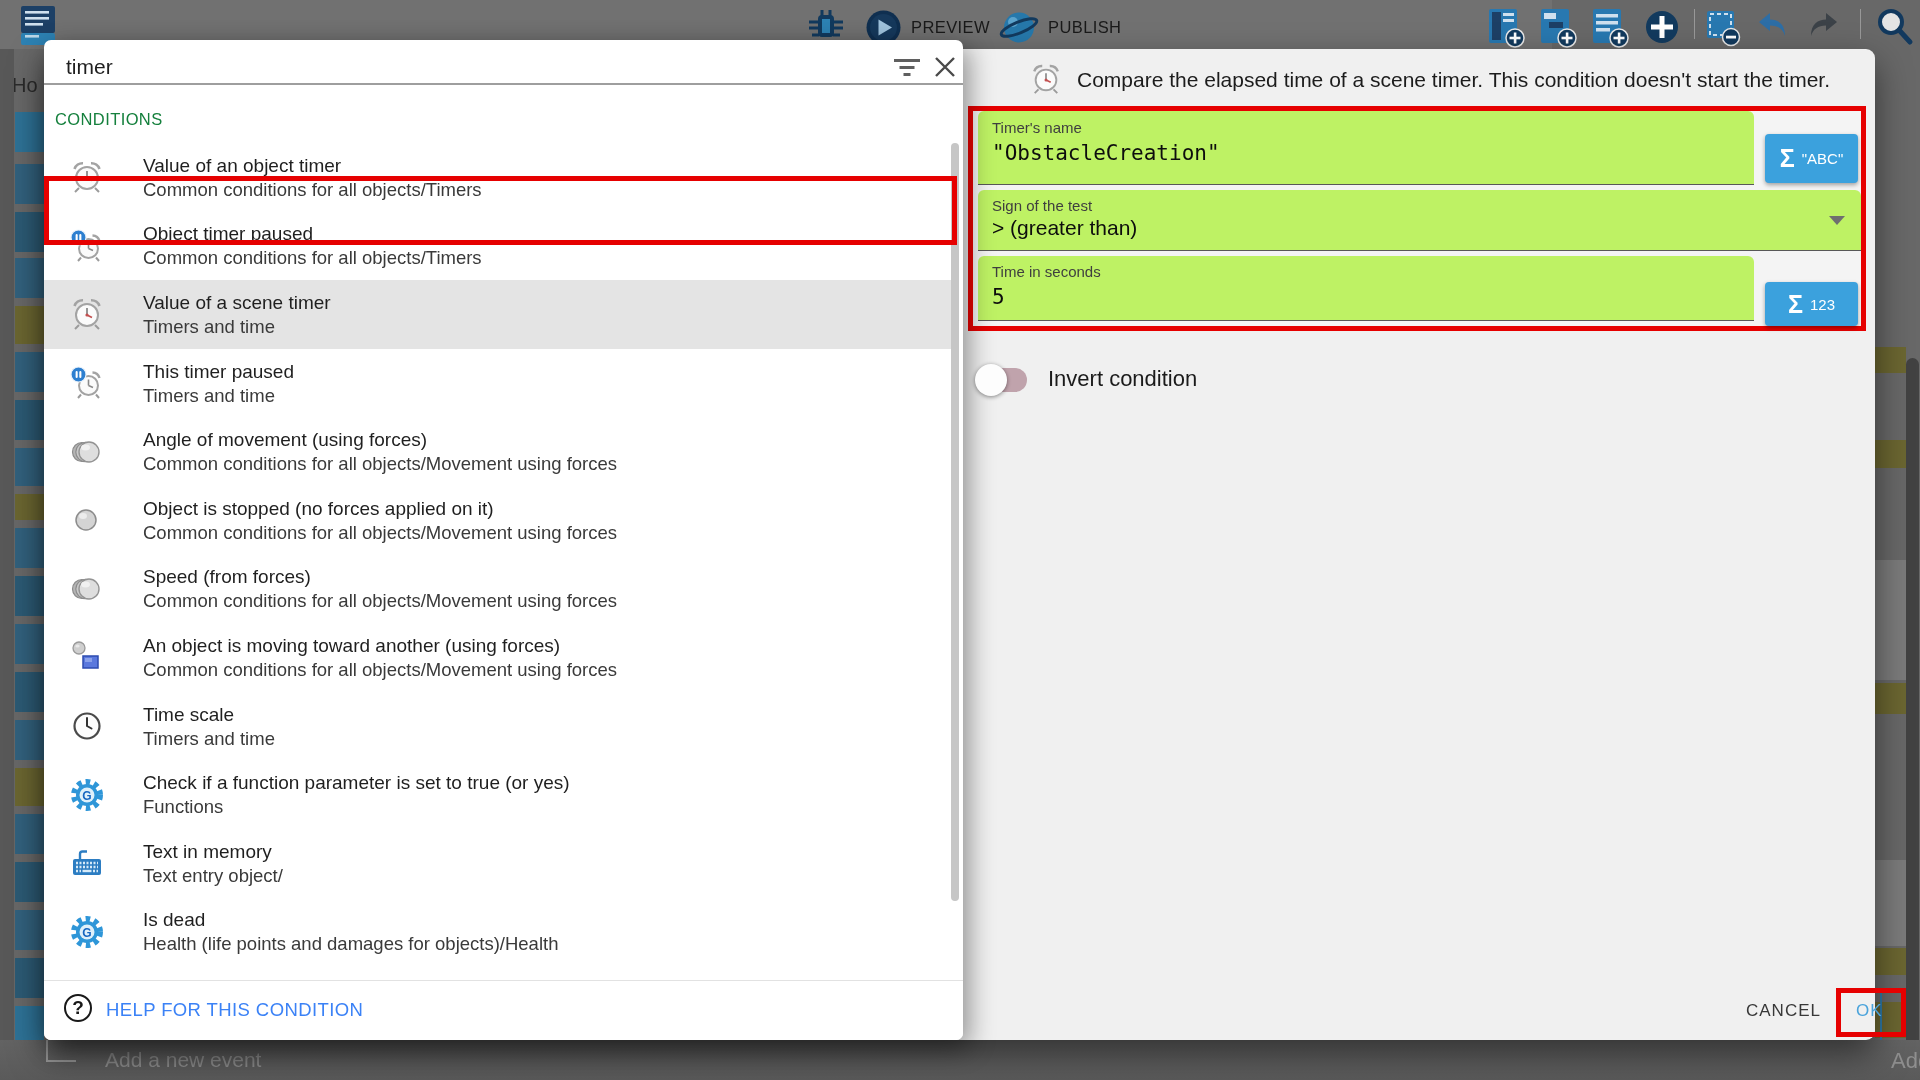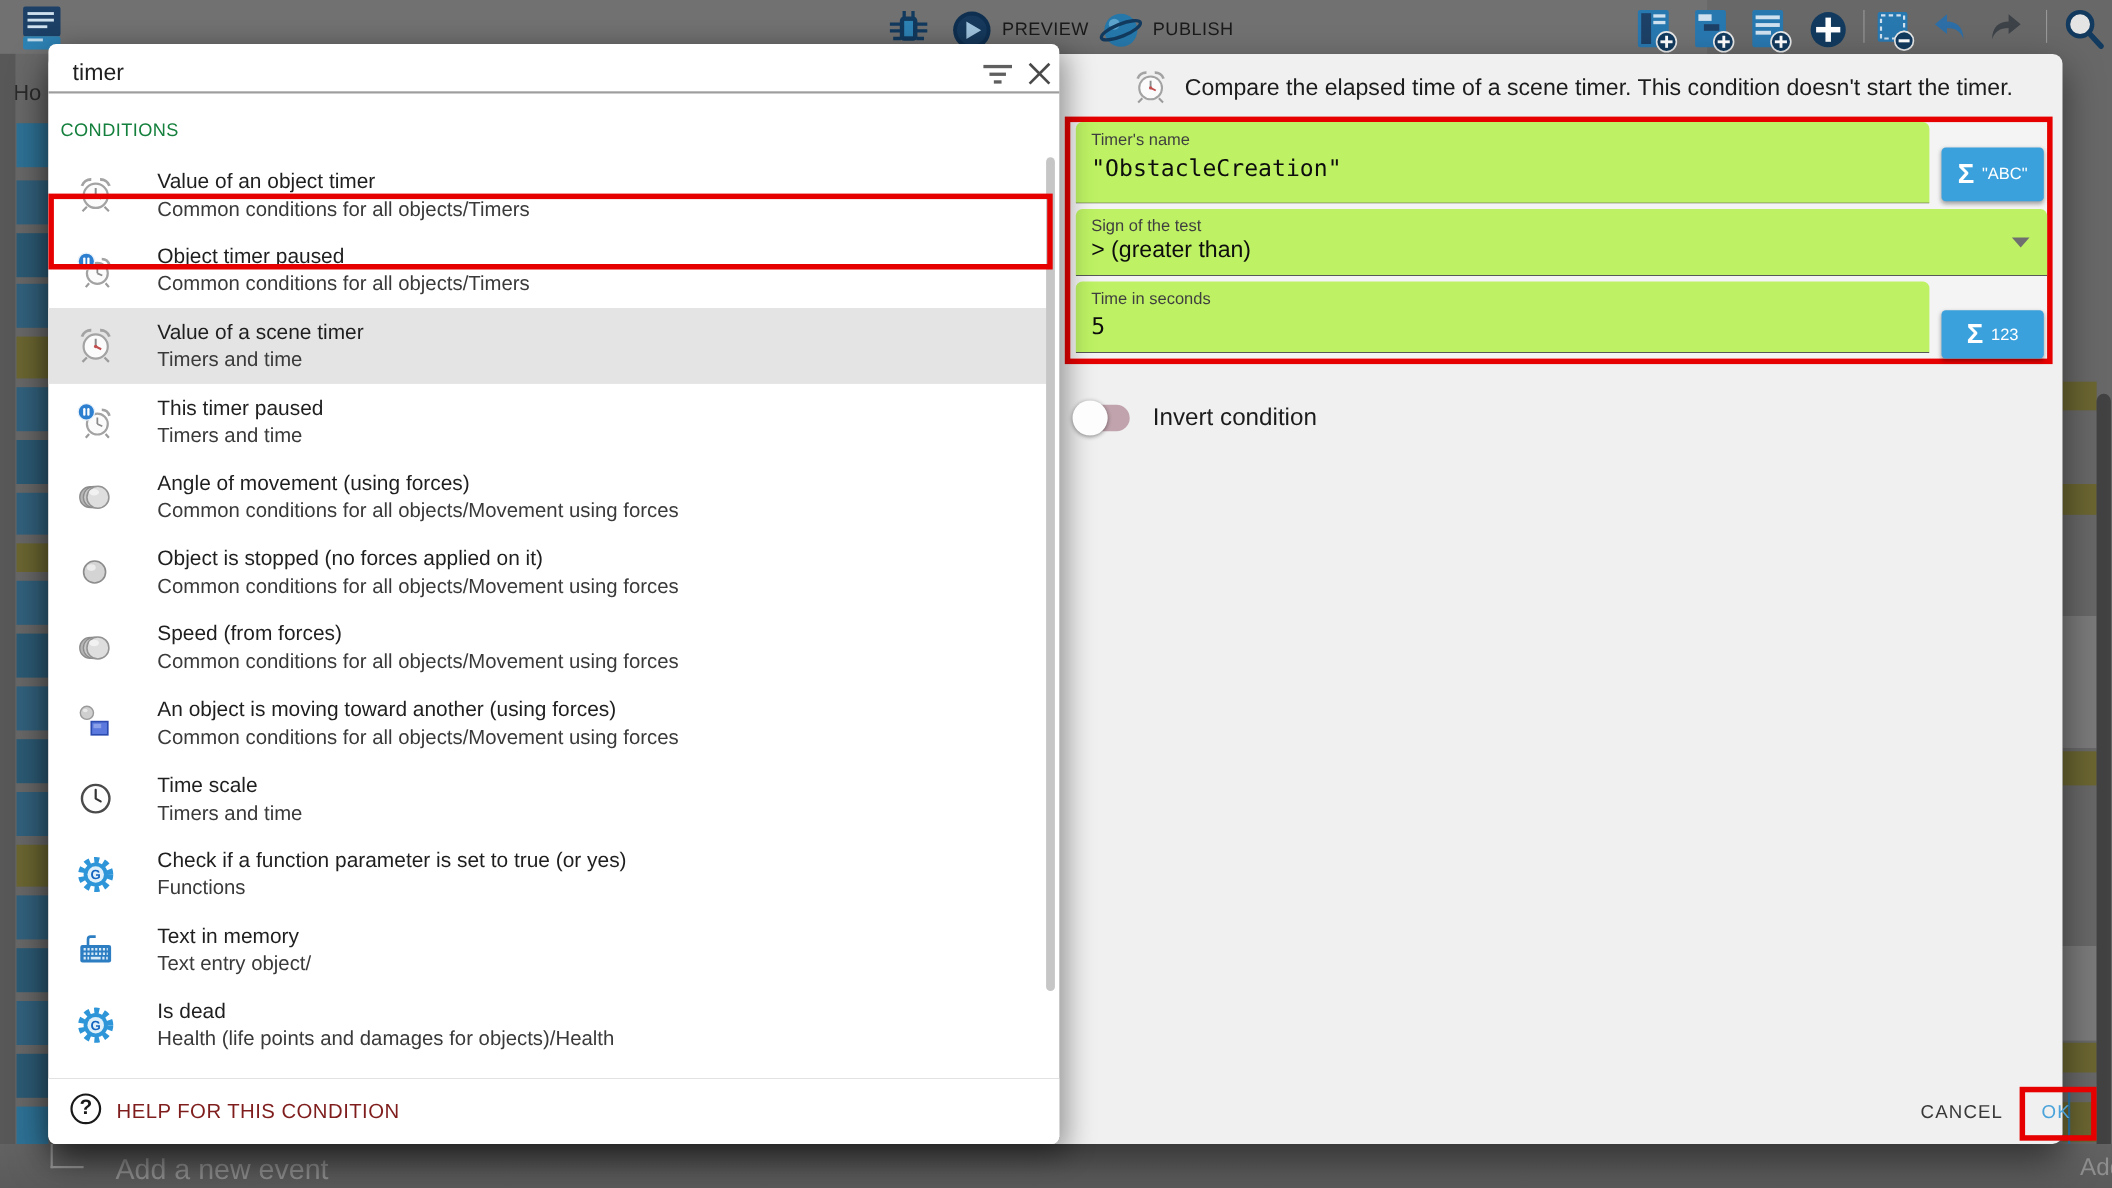--- a/index.html
+++ b/index.html
@@ -8,21 +8,21 @@
   .abs { position:absolute; }
 
   
   #topbar { position:absolute; left:0; top:0; width:1552px; height:49px; background:#717171; }
   .bar-text { position:absolute; top:18px; font-size:16.5px; color:#1a1a1a; letter-spacing:.4px; }
   #bg-tab { position:absolute; left:12px; top:74px; font-size:20px; color:#2a2a2a; }
   #left-rail { position:absolute; left:0; top:49px; width:14px; height:1031px; background:#585858; }
   .frag { position:absolute; }
   #bottom-strip { position:absolute; left:0; top:1040px; width:1920px; height:40px;
                   background:linear-gradient(#636363,#5a5a5a); }
-  #add-event { position:absolute; left:105px; top:1048px; font-size:26px; color:#8f8f8f; }
+  #add-event { position:absolute; left:105px; top:1048px; font-size:21px; color:#8f8f8f; }
   #add-more { position:absolute; left:1843px; top:1048px; font-size:22px; color:#8f8f8f;margin-left:48px; }
   .tree-line { position:absolute; background:#9a9a9a; }
   #bg-scrollbar { position:absolute; left:1906px; top:358px; width:13px; height:722px;
                   background:#424242; border-radius:7px; }
   #bg-blue-box { position:absolute; left:1880px; top:990px; width:30px; height:88px;
                  border:2px solid #2f7aa8; }
 
   
   #dialog { position:absolute; left:44px; top:49px; width:1831px; height:991px;
             background:#f0f0f0; border-radius:9px; box-shadow:0 14px 34px rgba(0,0,0,.5); }
@@ -89,21 +89,21 @@
   .li-sub { font-size:18.5px; color:#3a3a3a; line-height:24px; }
   #redbox-item { position:absolute; left:0px; top:136px; width:913px; height:69px;
                  border:5px solid #e60000; z-index:3; }
   #list-scrollbar { position:absolute; left:907px; top:103px; width:8px; height:758px;
                     background:#c6c6c6; border-radius:4px; cursor:pointer; }
   #pop-footer { position:absolute; left:0; top:940px; width:919px; height:60px;
                 border-top:1px solid #e2e2e2; border-radius:0 0 7px 7px; background:#fff; }
   #help-icon { position:absolute; left:20px; top:13px; width:28px; height:28px;
                border:2.6px solid #191919; border-radius:50%; color:#191919;
                font-size:19px; font-weight:bold; display:flex; align-items:center; justify-content:center; }
-  #help-label { position:absolute; left:62px; top:18px; font-size:18.5px; color:#7f1d1d; letter-spacing:.4px; cursor:pointer; }
+  #help-label { position:absolute; left:62px; top:18px; font-size:18.5px; color:#3b82f6; letter-spacing:.4px; cursor:pointer; }
 </style>
 </head>
 <body>
 
 <svg width="0" height="0" style="position:absolute">
   <defs>
     <symbol id="sym-alarm" viewBox="0 0 34 34">
       <path d="M9 28 L5 32 M25 28 L29 32" stroke="#9b9b9b" stroke-width="2" fill="none"></path>
       <circle cx="17" cy="18" r="11" fill="#fbfbfb" stroke="#a3a3a3" stroke-width="2"></circle>
       <path d="M4.5 9 A 8.5 8.5 0 0 1 13 3.2" fill="none" stroke="#a3a3a3" stroke-width="2.6"></path>

